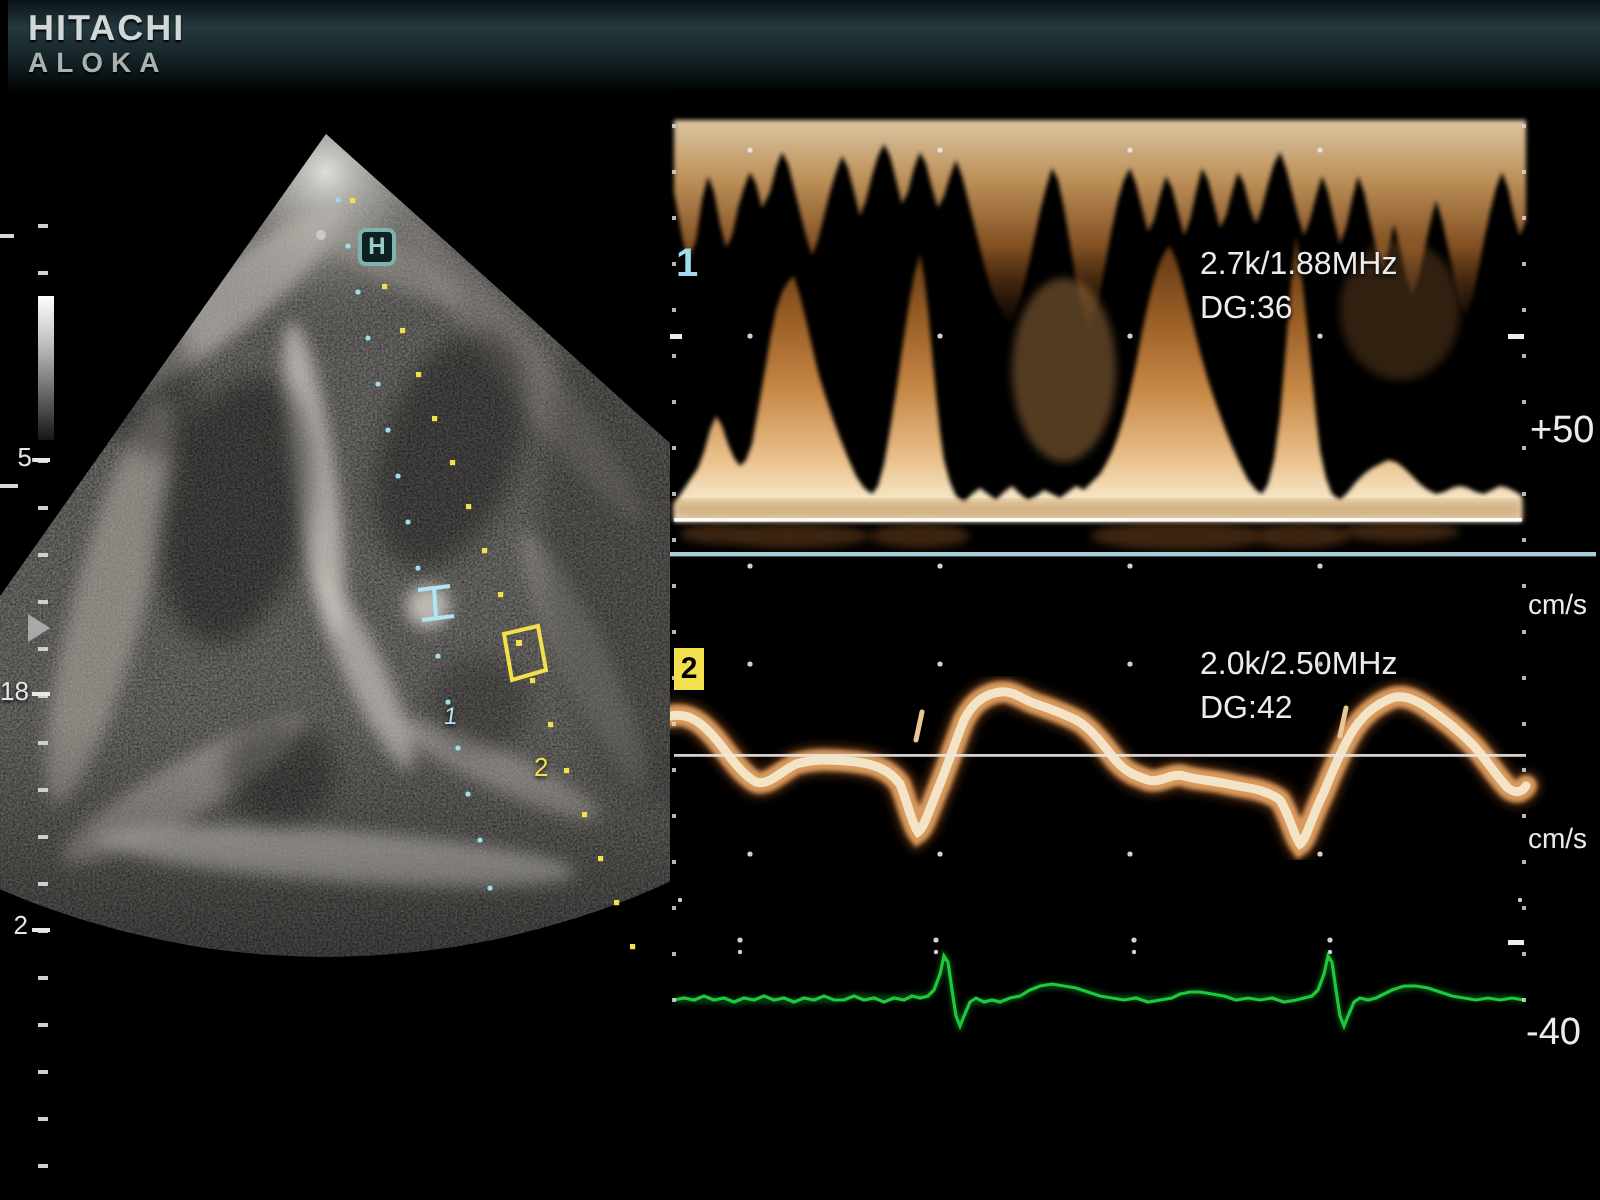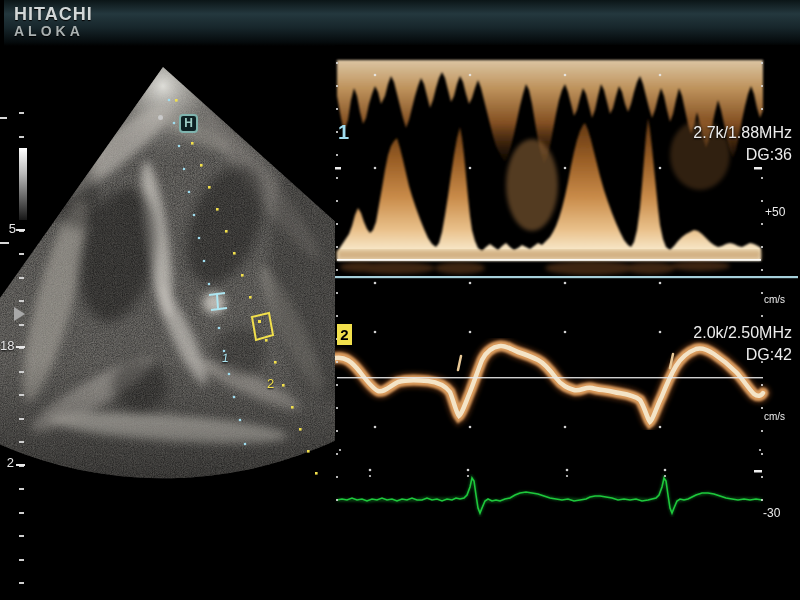--- a/index.html
+++ b/index.html
@@ -8,42 +8,42 @@
   
   #topbar{position:absolute;left:4px;top:0;width:800px;height:46px;
     background:linear-gradient(to bottom,#0b1517 0%,#24383e 30%,#17262b 60%,#050a0c 92%,#000 100%);}
   .brand1{position:absolute;left:10px;top:4px;font-size:18px;font-weight:700;
     color:#d2d8d8;letter-spacing:1px;text-shadow:0 1px 1px #000;}
   .brand2{position:absolute;left:10px;top:23px;font-size:14px;font-weight:700;
     color:#aab1b1;letter-spacing:4px;text-shadow:0 1px 1px #000;text-align:center;}
   svg{position:absolute;display:block;}
   #bmode-svg{left:0;top:45px;}
   #doppler-svg{left:335px;top:45px;}
-  .txt{position:absolute;color:#ececec;text-shadow:0 1px 2px #000;font-size:12px;}
-  .rt{text-align:right;width:192px;left:600px;font-size:16px;}
+  .txt{position:absolute;color:#ececec;text-shadow:0 1px 2px #000;font-size:19px;}
+  .rt{text-align:left;width:192px;left:600px;font-size:16px;}
   .depth{font-size:13px;color:#e6e6e6;width:14px;text-align:right;}
   
   #depth-ticks{position:absolute;left:19px;top:112px;width:5px;height:472px;
     background:repeating-linear-gradient(to bottom,#cfcfcf 0 2px,transparent 2px 23.5px);}
   .bigtick{position:absolute;left:16px;width:9px;height:2px;background:#e8e8e8;}
   #graybar{position:absolute;left:19px;top:148px;width:8px;height:72px;
     background:linear-gradient(to bottom,#fff 0%,#bbb 35%,#555 75%,#161616 100%);}
   #focus-arrow{position:absolute;left:14px;top:307px;width:0;height:0;
     border-top:7px solid transparent;border-bottom:7px solid transparent;border-left:11px solid #a8a8a8;}
   .tgc{position:absolute;left:0;height:2px;background:#d8d8d8;}
   #hmark{position:absolute;left:179px;top:114px;width:15px;height:15px;border:2px solid #7fb3ad;
     border-radius:4px;background:#0d2022;color:#9fcec6;font-size:12px;font-weight:700;
     text-align:center;line-height:15px;}
   #apex-dot{position:absolute;left:158px;top:115px;width:5px;height:5px;border-radius:3px;background:#c9c9c9;}
   .g1{color:#aee6f2;font-size:12px;transform:skewX(-8deg);}
   .g2{color:#f2e04c;font-size:13px;}
   #badge1{left:338px;top:121px;font-size:20px;font-weight:700;color:#9fdcef;}
   #badge2{position:absolute;left:337px;top:324px;width:15px;height:21px;background:#f2e04c;
     color:#000;font-size:15px;font-weight:700;text-align:center;line-height:21px;}
-  .unit{font-size:10px;}
+  .unit{font-size:14px;}
 </style>
 </head>
 <body>
 
 <div id="topbar">
   <div class="brand1">HITACHI</div>
   <div class="brand2">ALOKA</div>
 </div>
 
 <svg id="bmode-svg" width="335" height="510" viewBox="0 45 335 510" xmlns="http://www.w3.org/2000/svg">
@@ -328,13 +328,13 @@
 <div class="txt" id="badge1" style="position:absolute">1</div>
 <div class="txt rt" style="top:124px">2.7k/1.88MHz</div>
 <div class="txt rt" style="top:146px">DG:36</div>
 <div class="txt" style="left:765px;top:205px">+50</div>
 <div class="txt unit" style="left:764px;top:294px">cm/s</div>
 
 <div id="badge2">2</div>
 <div class="txt rt" style="top:324px">2.0k/2.50MHz</div>
 <div class="txt rt" style="top:346px">DG:42</div>
 <div class="txt unit" style="left:764px;top:411px">cm/s</div>
-<div class="txt" style="left:763px;top:506px">-30</div>
+<div class="txt" style="left:763px;top:506px">-40</div>
 
 </body></html>

